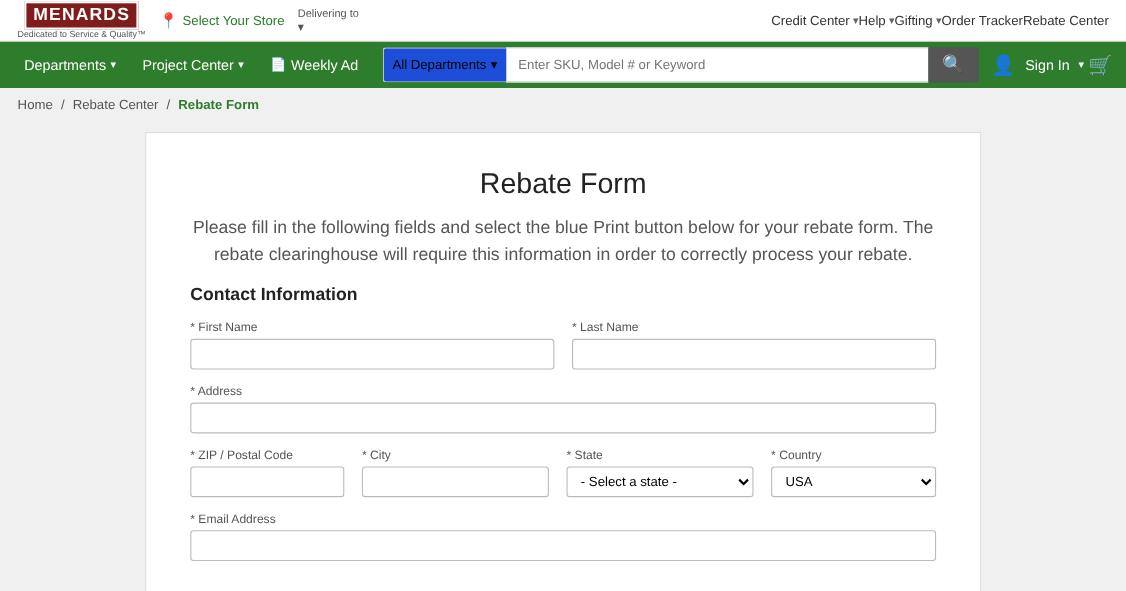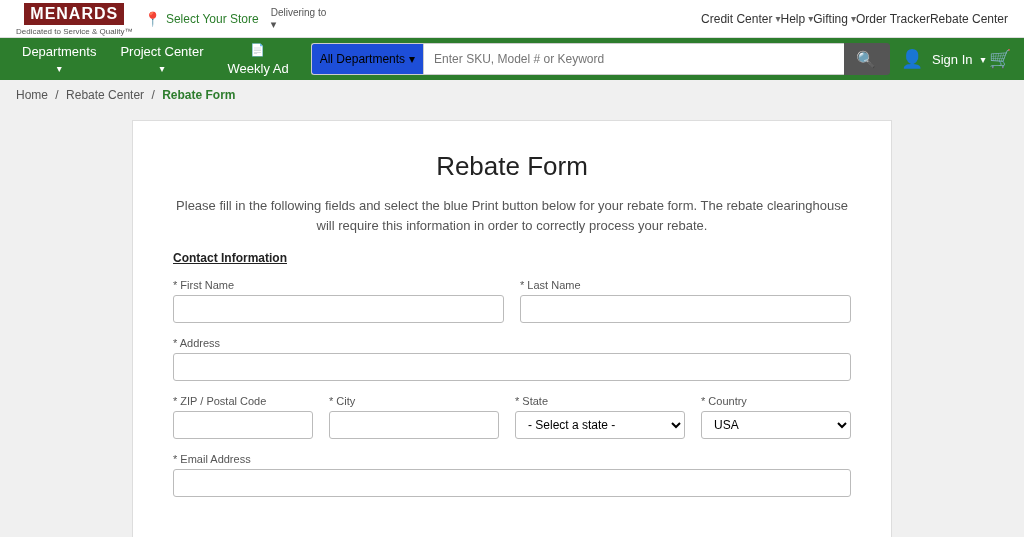--- a/index.html
+++ b/index.html
@@ -82,21 +82,20 @@
     .nav-item {
       color: #fff;
       font-size: 13px;
       padding: 4px 10px;
       cursor: pointer;
       display: flex;
       align-items: center;
       gap: 4px;
       white-space: nowrap;
       border-radius: 3px;
-      flex-direction: column;
     }
     .nav-item .chevron { font-size: 10px; }
     .weekly-ad-icon { font-size: 12px; }
 
     
     .search-container {
       display: flex;
       flex: 1;
       margin: 0 8px;
       height: 32px;
@@ -168,36 +167,35 @@
     }
     .form-title {
       text-align: center;
       font-size: 26px;
       font-weight: normal;
       margin-bottom: 14px;
       color: #222;
     }
     .form-description {
       text-align: center;
-      font-size: 13px;
+      font-size: 16px;
       color: #555;
       margin-bottom: 16px;
       line-height: 1.5;
     }
     .required-note {
       color: #c00;
       font-size: 12px;
       margin-bottom: 14px;
     }
     .section-title {
-      font-size: 12px;
+      font-size: 16px;
       font-weight: bold;
       margin-bottom: 14px;
       color: #222;
-      text-decoration: underline;
     }
 
     
     .form-row {
       display: flex;
       gap: 16px;
       margin-bottom: 14px;
     }
     .form-group {
       display: flex;

